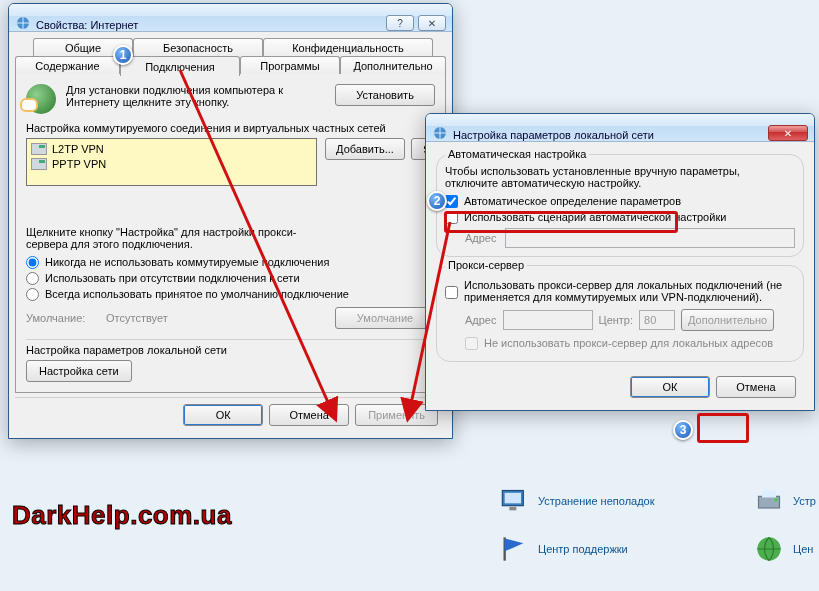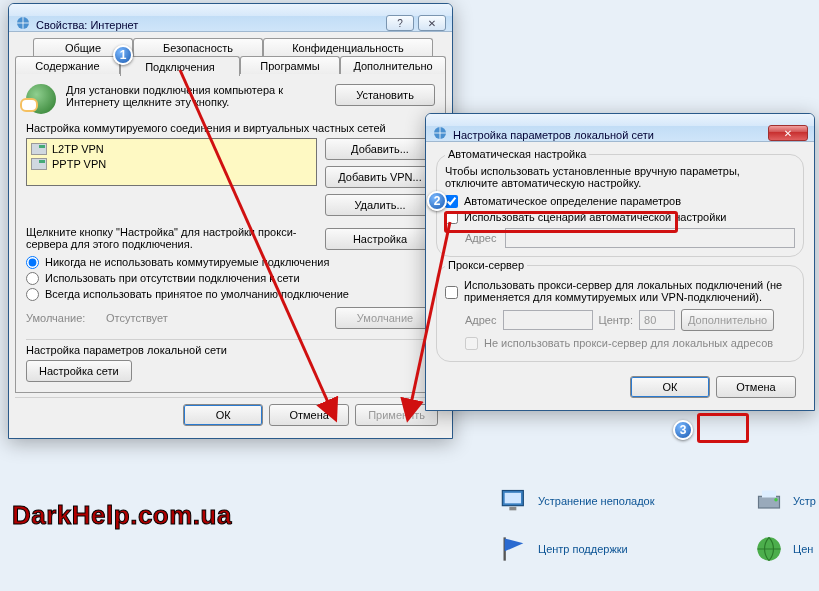--- a/index.html
+++ b/index.html
@@ -116,21 +116,21 @@
                 <span class="modem-ico"></span>
                 <span>L2TP VPN</span>
               </div>
             <div class="list-item">
                 <span class="modem-ico"></span>
                 <span>PPTP VPN</span>
               </div>
           </div>
           <div style="margin-top:40px">Щелкните кнопку "Настройка" для настройки прокси-сервера для этого подключения.</div>
         </div>
-        <div style="display:flex;flex-direction:column;gap:6px;width:110px">
+        <div style="display:flex;gap:6px;width:110px">
           <div class="btn">Добавить...</div>
           <div class="btn">Добавить VPN...</div>
           <div class="btn">Удалить...</div>
           <div class="btn" style="margin-top:6px">Настройка</div>
         </div>
       </div>
 
       <div style="margin-top:6px">
         <div class="radio-row">
             <input type="radio" name="d" checked="" style="">

